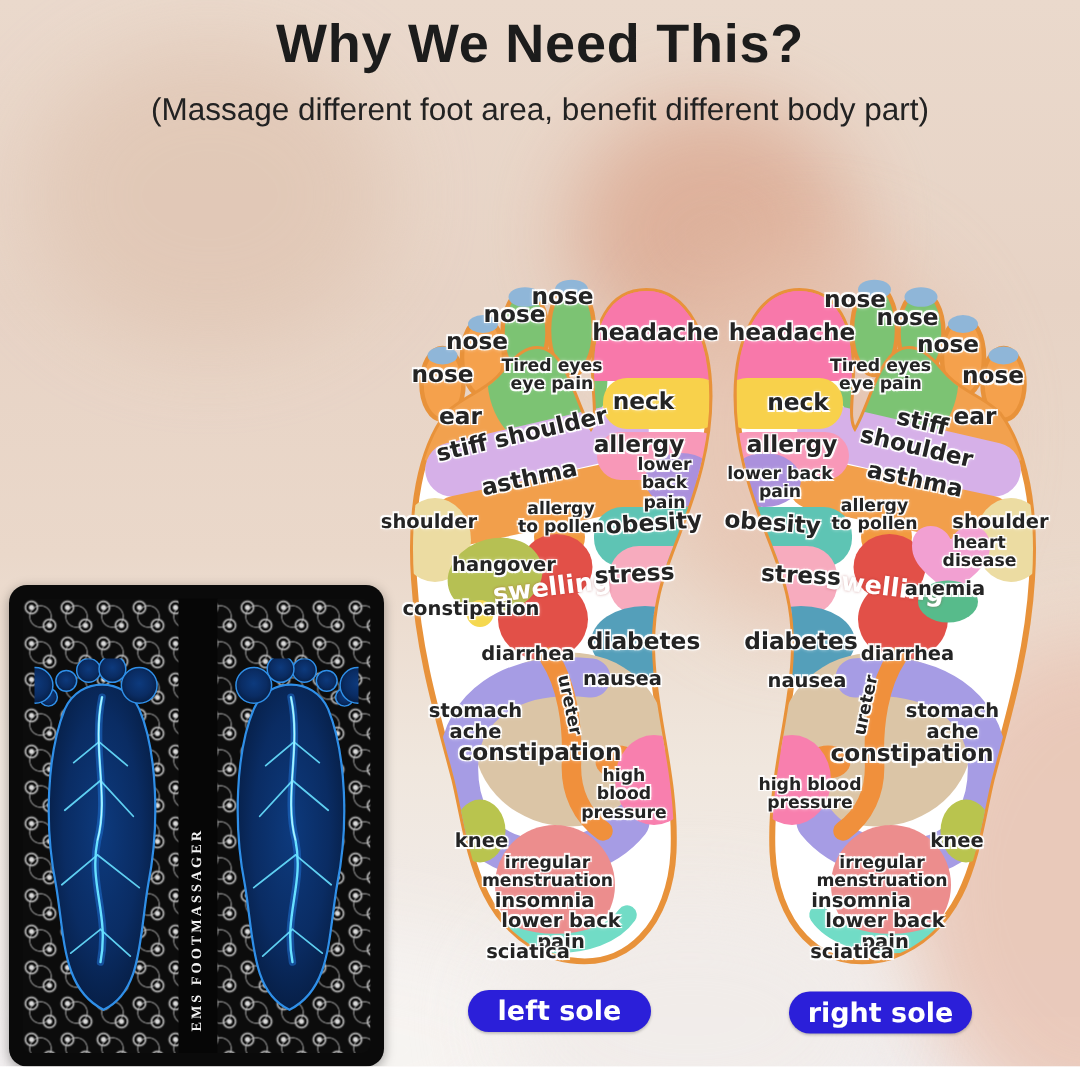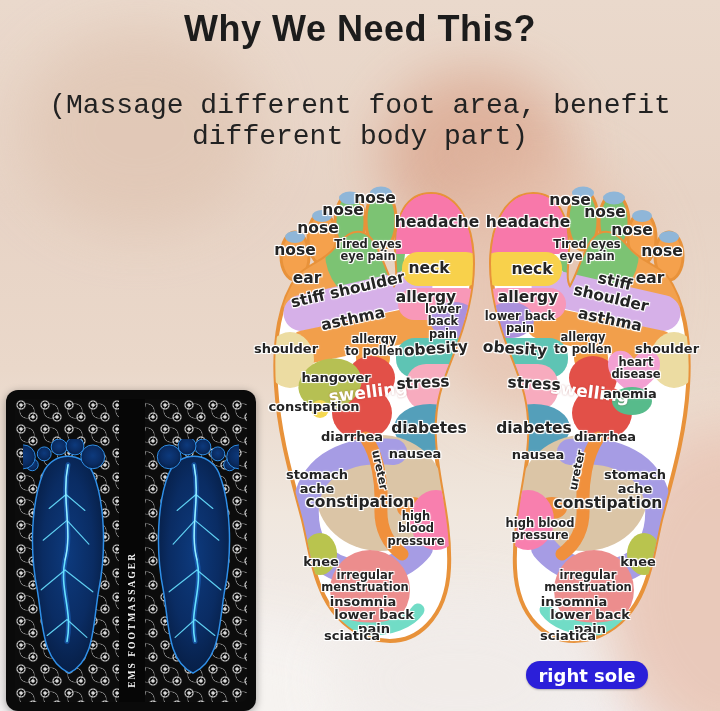--- a/index.html
+++ b/index.html
@@ -4,21 +4,21 @@
 <style>
   html,body{margin:0;padding:0;}
   .stage{position:relative;width:720px;height:711px;overflow:hidden;
     font-family:"DejaVu Sans",sans-serif;
     background:linear-gradient(180deg,#ead9cc 0%,#e7d3c5 28%,#ead8ca 52%,#f0e7de 72%,#f2eff0 100%);}
   .blob{position:absolute;border-radius:50%;filter:blur(28px);}
   
   .title{position:absolute;left:0;top:8px;width:100%;text-align:center;
     font-family:"Liberation Sans",sans-serif;font-weight:900;font-size:36px;color:#1c1c1c;letter-spacing:.5px;}
   .subtitle{position:absolute;left:0;top:62px;width:100%;text-align:center;
-    font-family:Liberation Mono, monospace;font-weight:400;font-size:28px;color:#222;margin-top:28px;}
+    font-family:Liberation Sans, sans-serif;font-weight:400;font-size:21px;color:#222;}
   
   .foot{position:absolute;width:212px;height:460px;}
   .foot svg{overflow:visible;display:block;}
   .zl{position:absolute;transform:translate(-50%,-50%);font-weight:700;font-size:13px;line-height:1.08;
     color:#242424;text-align:center;white-space:pre-line;
     text-shadow:-1px -1px 0 rgba(255,255,255,.95),1px -1px 0 rgba(255,255,255,.95),
       -1px 1px 0 rgba(255,255,255,.95),1px 1px 0 rgba(255,255,255,.95),0 0 3px #fff;}
   .zl.s12{font-size:11.5px}
   .zl.lg{font-size:15.5px}
   .zl.xl{font-size:17px}
@@ -211,21 +211,21 @@
     <div class="zl lg" style="left:166px;top:90px">ear</div>
     <div class="zl lg" style="left:129px;top:102px;transform:translate(-50%,-50%) rotate(13deg)">stiff shoulder</div>
     <div class="zl lg" style="left:126px;top:132px;transform:translate(-50%,-50%) rotate(12deg)">asthma</div>
     <div class="zl lg" style="left:44px;top:109px">allergy</div>
     <div class="zl s12" style="left:36px;top:134px">lower back
 pain</div>
     <div class="zl lg" style="left:31px;top:161px;transform:translate(-50%,-50%) rotate(4deg)">obesity</div>
     <div class="zl s12" style="left:99px;top:155px">allergy
 to pollen</div>
     <div class="zl" style="left:183px;top:161px">shoulder</div>
-    <div class="zl s12" style="left:152px;top:180px">heart
+    <div class="zl s12" style="left:169px;top:180px">heart
 disease</div>
     <div class="zl xl white" style="left:106px;top:204px;transform:translate(-50%,-50%) rotate(7deg)">swelling</div>
     <div class="zl" style="left:146px;top:206px">anemia</div>
     <div class="zl lg" style="left:50px;top:196px;transform:translate(-50%,-50%) rotate(3deg)">stress</div>
     <div class="zl lg" style="left:50px;top:240px">diabetes</div>
     <div class="zl" style="left:121px;top:249px">diarrhea</div>
     <div class="zl" style="left:54px;top:267px">nausea</div>
     <div class="zl s12" style="left:93px;top:282px;transform:translate(-50%,-50%) rotate(-78deg)">ureter</div>
     <div class="zl" style="left:151px;top:294px">stomach
 ache</div>
@@ -249,15 +249,16 @@
         <g transform="translate(92,0) scale(-1,1)">
             <use href="#printShape"></use>
           </g>
       </svg>
       <div class="strip">
         <div class="vert">EMS FOOTMASSAGER</div>
       </div>
     </div>
   </div>
 
+  <div class="sole-btn" style="left:312px;top:660px">left sole</div>
   <div class="sole-btn" style="left:526px;top:661px">right sole</div>
 
 </div>
 
 </body></html>

